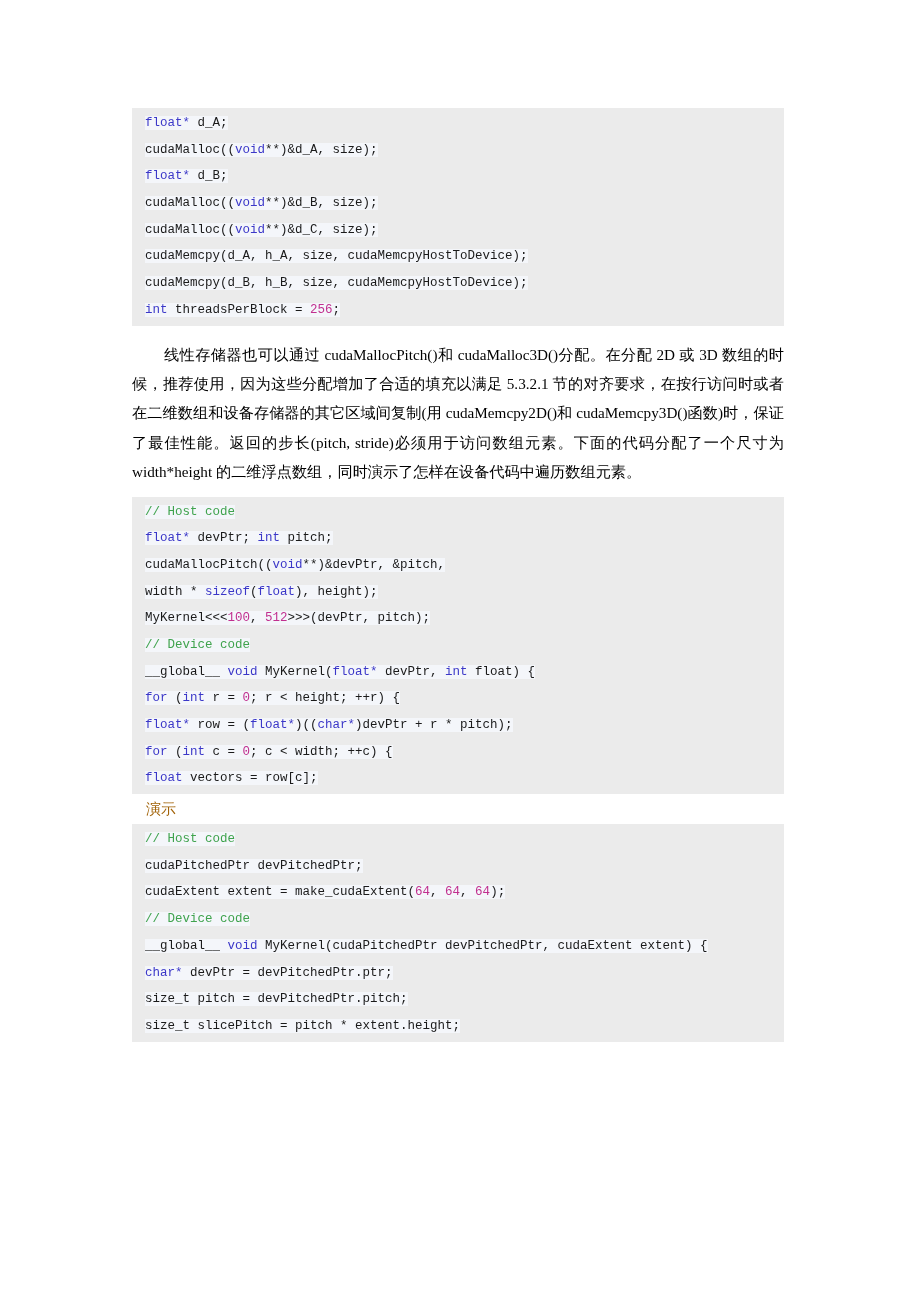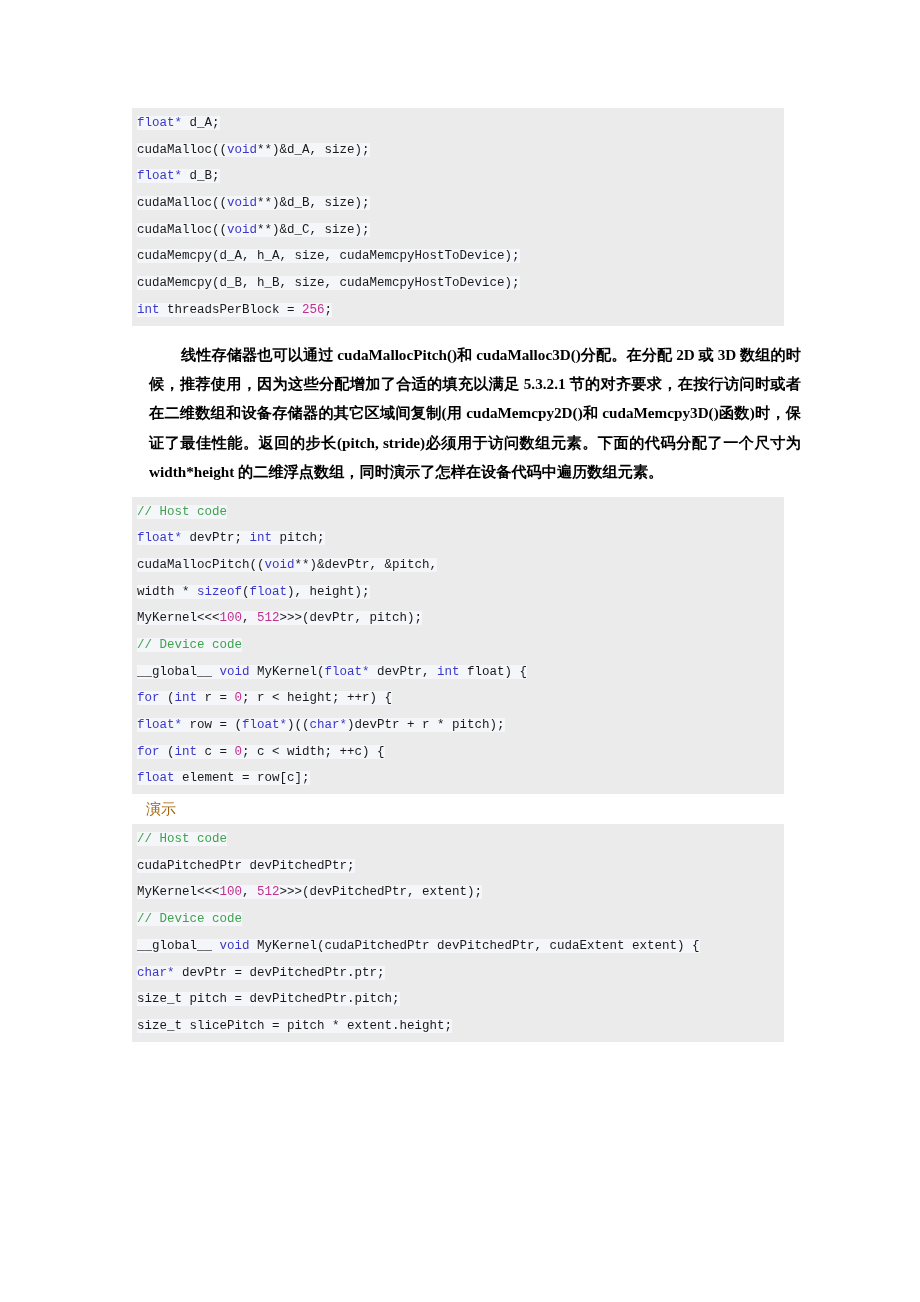--- a/index.html
+++ b/index.html
@@ -34,43 +34,42 @@
     box-sizing: border-box;
     padding: 2px 0 2px 0;
     font-family: "Liberation Mono", "DejaVu Sans Mono", monospace;
     font-size: 12.5px;
     line-height: 26.7px;
     color: #1a1a1a;
     white-space: nowrap;
   }
   .codeline {
     height: 26.7px;
-    padding-left: 5px;
+    padding-left: 13px;
     letter-spacing: 0px;
   }
   .codeline > span {
     background: #f4f6fa;
   }
   .kw   { color: #3b37c8; background: #f4f6fa; }
   .cmt  { color: #3fa34d; background: #f0f5f0; }
   .num  { color: #c12f8f; background: #f6f2f6; text-align: center; }
   .pl   { color: #1a1a1a; background: #f4f6fa; }
 
   
   .para {
     font-family: "Liberation Serif", "DejaVu Serif", serif;
     font-size: 15.2px;
     line-height: 29.4px;
     color: #000000;
     text-indent: 32px;
-    margin: 14px 0 10px 17px;
+    margin: 14px 0 10px 0;
     width: 652px;
     text-align: justify;
     background: transparent;
-    font-weight: bold;
   }
 
   .caption {
     font-family: "Liberation Serif", "DejaVu Serif", serif;
     font-size: 15px;
     line-height: 27px;
     padding-left: 14px;
     margin: 2px 0 1px 0;
     color: #a16207;
   }
@@ -98,29 +97,29 @@
         <div class="codeline"><span class="cmt">//</span><span class="cmt">  Host code</span></div>
         <div class="codeline"><span class="kw">float*</span><span class="pl">  devPtr;  </span><span class="kw">int</span><span class="pl">  pitch;</span></div>
         <div class="codeline"><span class="pl">cudaMallocPitch((</span><span class="kw">void</span><span class="pl">**)&amp;devPtr,  &amp;pitch,</span></div>
         <div class="codeline"><span class="pl">width  *  </span><span class="kw">sizeof</span><span class="pl">(</span><span class="kw">float</span><span class="pl">), height);</span></div>
         <div class="codeline"><span class="pl">MyKernel&lt;&lt;&lt;</span><span class="num">100</span><span class="pl">,  </span><span class="num">512</span><span class="pl">&gt;&gt;&gt;(devPtr, pitch);</span></div>
         <div class="codeline"><span class="cmt">//</span><span class="cmt">  Device code</span></div>
         <div class="codeline"><span class="pl">__global__</span><span class="pl">  </span><span class="kw">void</span><span class="pl">  MyKernel(</span><span class="kw">float*</span><span class="pl">  devPtr,  </span><span class="kw">int</span><span class="pl">  float) {</span></div>
         <div class="codeline"><span class="kw">for</span><span class="pl">  (</span><span class="kw">int</span><span class="pl">  r  =  </span><span class="num">0</span><span class="pl">; r  &lt;  height;  ++r) {</span></div>
         <div class="codeline"><span class="kw">float*</span><span class="pl">  row  =  (</span><span class="kw">float*</span><span class="pl">)((</span><span class="kw">char*</span><span class="pl">)devPtr  +  r  *  pitch);</span></div>
         <div class="codeline"><span class="kw">for</span><span class="pl">  (</span><span class="kw">int</span><span class="pl">  c  =  </span><span class="num">0</span><span class="pl">; c  &lt;  width;  ++c) {</span></div>
-        <div class="codeline"><span class="kw">float</span><span class="pl">  element  =  row[c];</span></div>
+        <div class="codeline"><span class="kw">float</span><span class="pl">  vectors  =  row[c];</span></div>
       </div>
 
     <div class="caption">演示</div>
 
     <div class="codeblock">
         <div class="codeline"><span class="cmt">//</span><span class="cmt">  Host code</span></div>
         <div class="codeline"><span class="pl">cudaPitchedPtr devPitchedPtr;</span></div>
-        <div class="codeline"><span class="pl">MyKernel&lt;&lt;&lt;</span><span class="num">100</span><span class="pl">,  </span><span class="num">512</span><span class="pl">&gt;&gt;&gt;(devPitchedPtr, extent);</span></div>
+        <div class="codeline"><span class="pl">cudaExtent extent  =  make_cudaExtent(</span><span class="num">64</span><span class="pl">,  </span><span class="num">64</span><span class="pl">,  </span><span class="num">64</span><span class="pl">);</span></div>
         <div class="codeline"><span class="cmt">//</span><span class="cmt">  Device code</span></div>
         <div class="codeline"><span class="pl">__global__</span><span class="pl">  </span><span class="kw">void</span><span class="pl">  MyKernel(cudaPitchedPtr devPitchedPtr, cudaExtent extent) {</span></div>
         <div class="codeline"><span class="kw">char*</span><span class="pl">  devPtr  =  devPitchedPtr.ptr;</span></div>
         <div class="codeline"><span class="pl">size_t pitch  =  devPitchedPtr.pitch;</span></div>
         <div class="codeline"><span class="pl">size_t slicePitch  =  pitch  *  extent.height;</span></div>
       </div>
 
   </div>
 </div>
 

